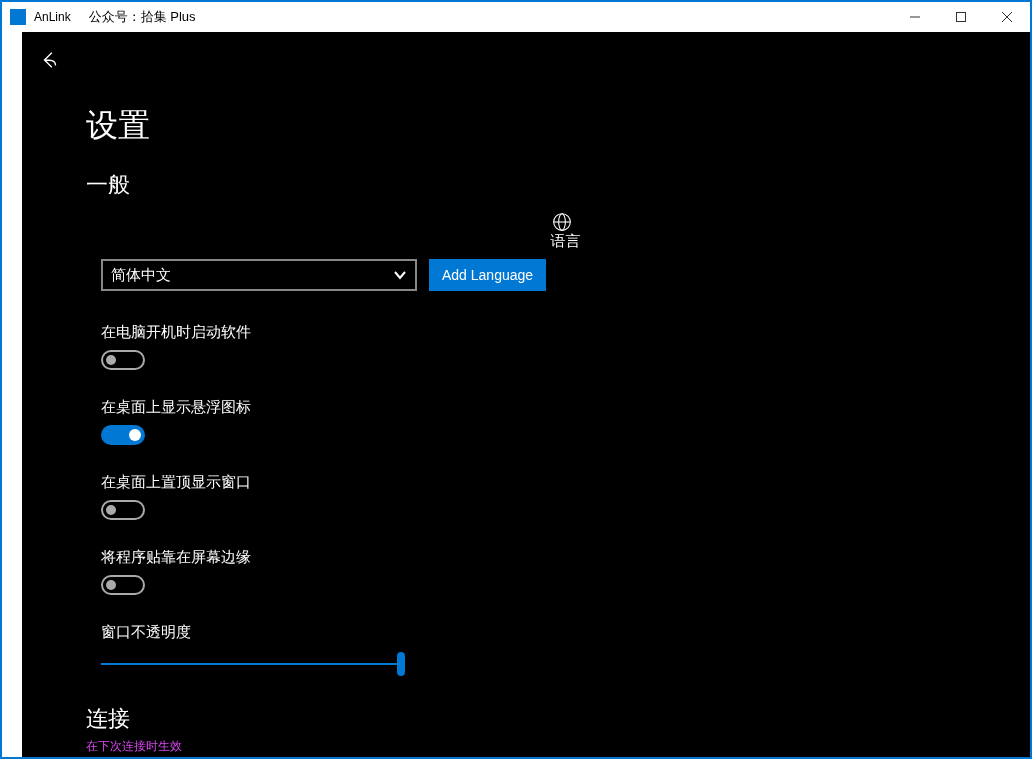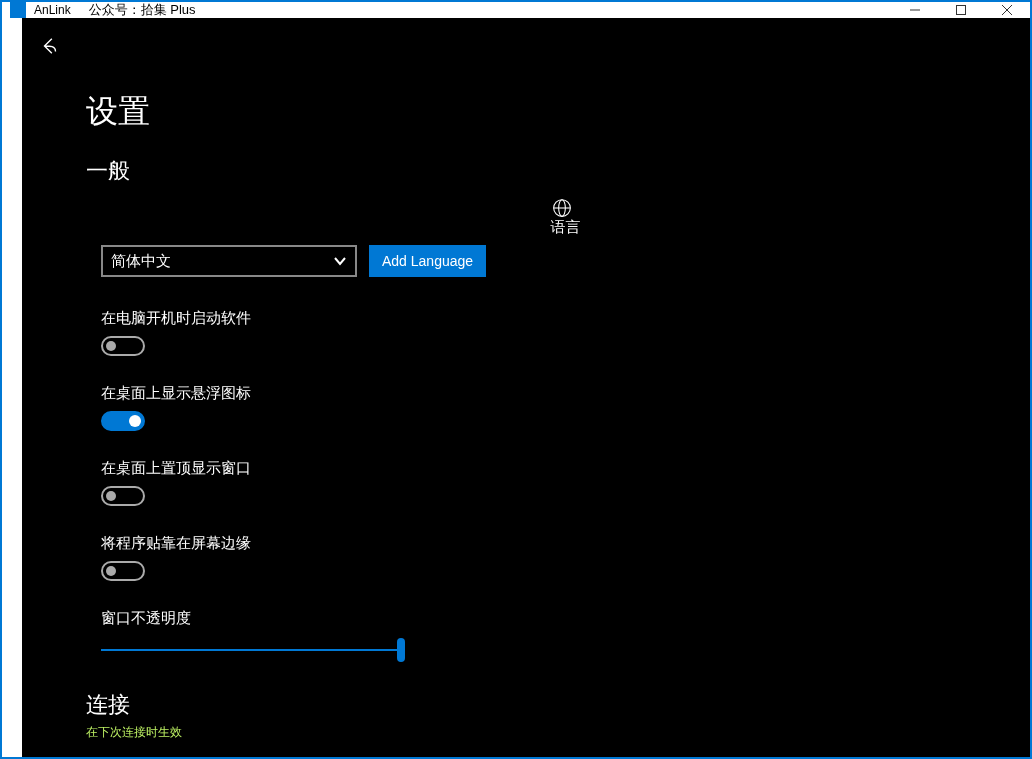--- a/index.html
+++ b/index.html
@@ -18,21 +18,21 @@
       position: absolute;
       top: 2px;
       left: 2px;
       right: 2px;
       bottom: 2px;
       background: #fff;
       display: flex;
       flex-direction: column;
     }
     .titlebar {
-      height: 16px;
+      height: 30px;
       background: #fff;
       display: flex;
       align-items: center;
       padding-left: 8px;
       font-size: 12px;
       color: #000;
     }
     .titlebar-icon {
       width: 16px;
       height: 16px;
@@ -126,21 +126,21 @@
     .language-label {
       font-size: 15px;
     }
     .select-row {
       display: flex;
       align-items: center;
       gap: 12px;
       margin-bottom: 32px;
     }
     .select-box {
-      width: 256px;
+      width: 316px;
       height: 32px;
       border: 2px solid #888;
       background: #000;
       color: #fff;
       display: flex;
       align-items: center;
       justify-content: space-between;
       padding: 0 8px;
       font-size: 15px;
     }
@@ -232,21 +232,21 @@
       transform: translate(50%, -50%);
     }
     .section-title-2 {
       font-size: 22px;
       font-weight: 400;
       margin-top: 20px;
       margin-bottom: 4px;
     }
     .section-subtitle {
       font-size: 12px;
-      color: #bef264;
+      color: #d946ef;
       margin-bottom: 18px;
     }
   </style>
 </head>
 <body>
 
 <div class="window">
   <div class="titlebar">
     <div class="titlebar-icon"></div>
     <span class="titlebar-app">AnLink</span>

